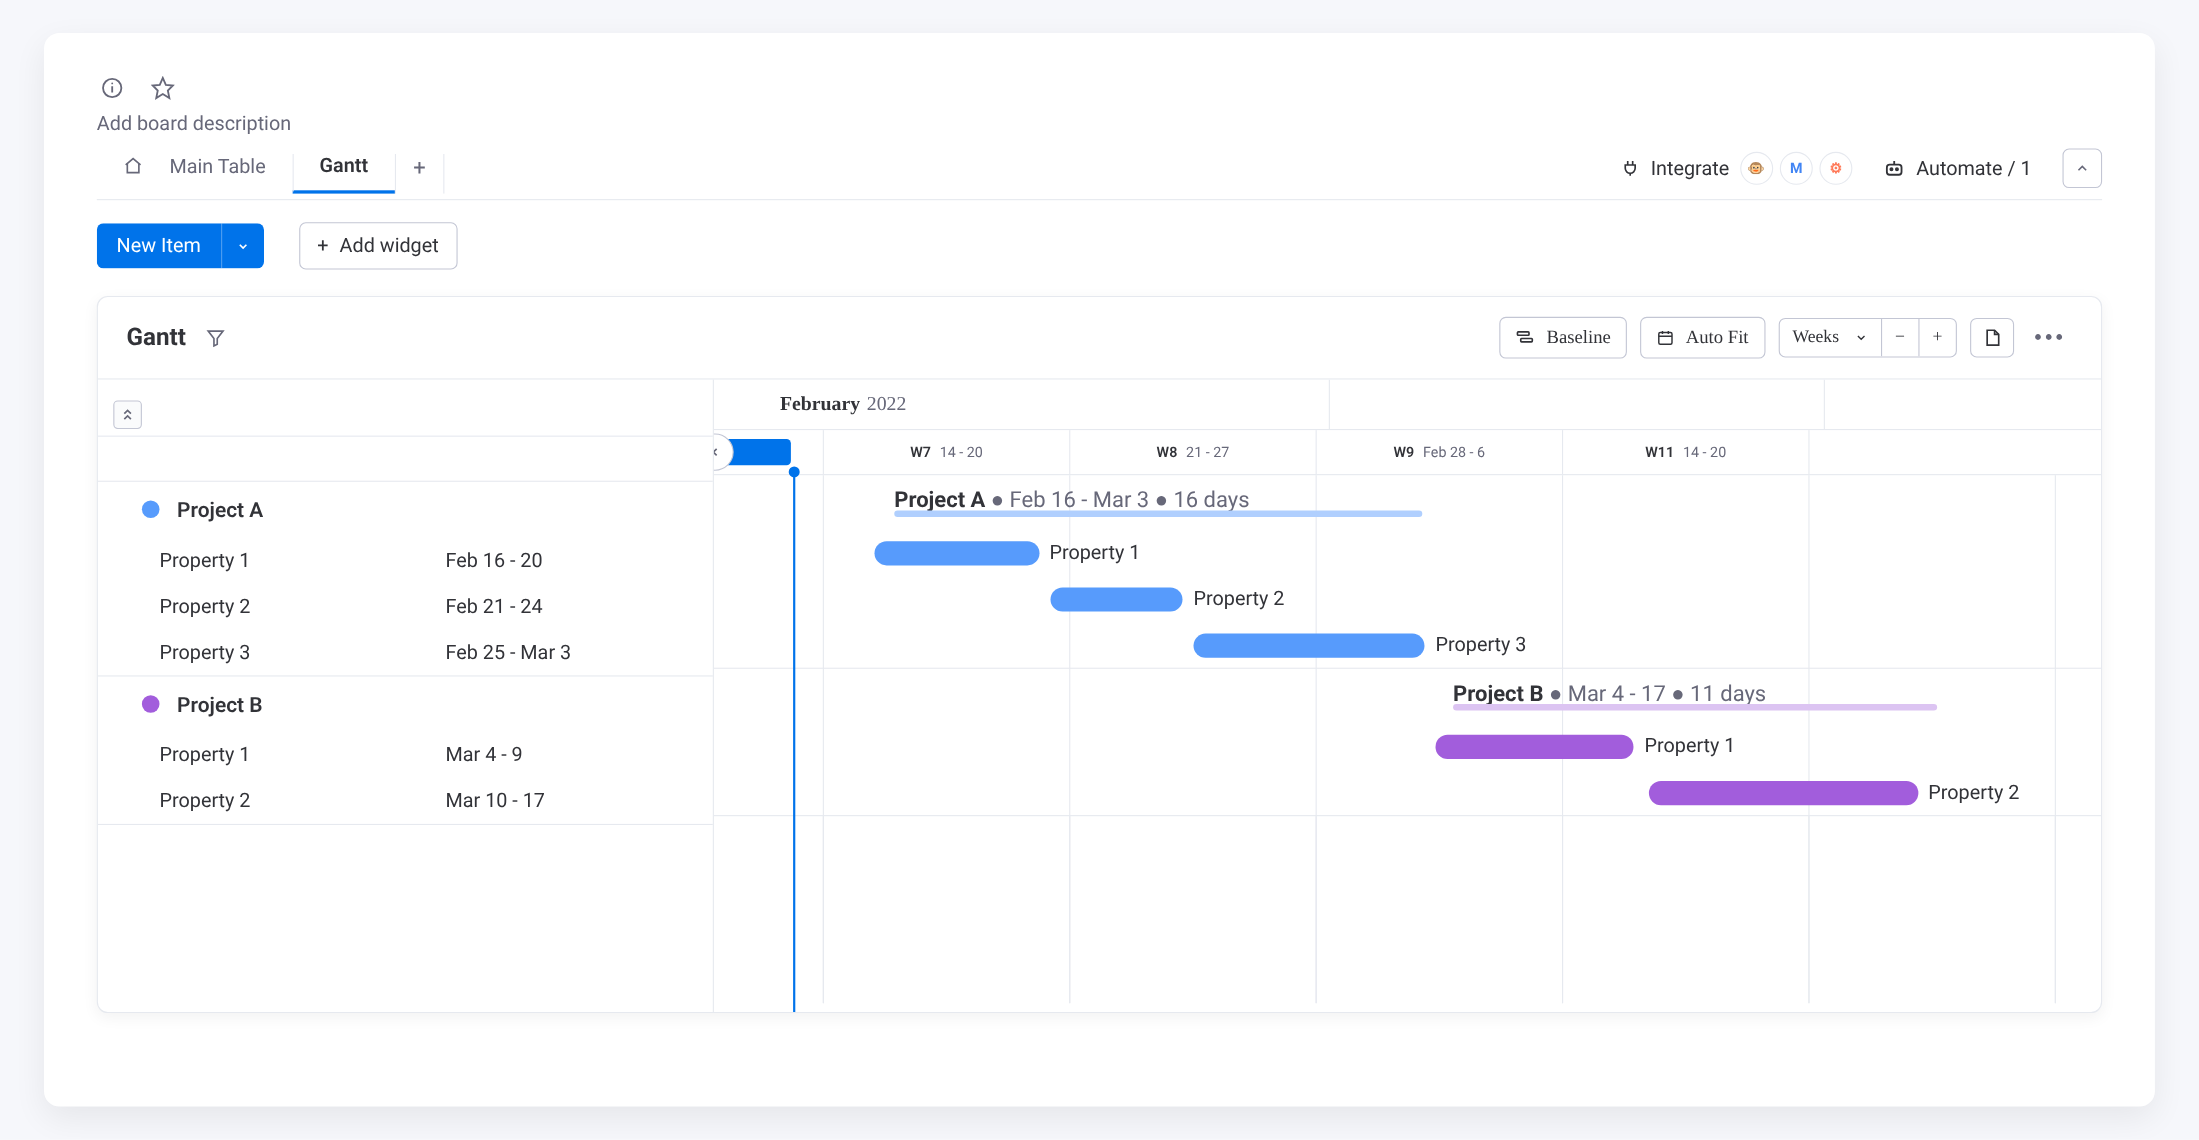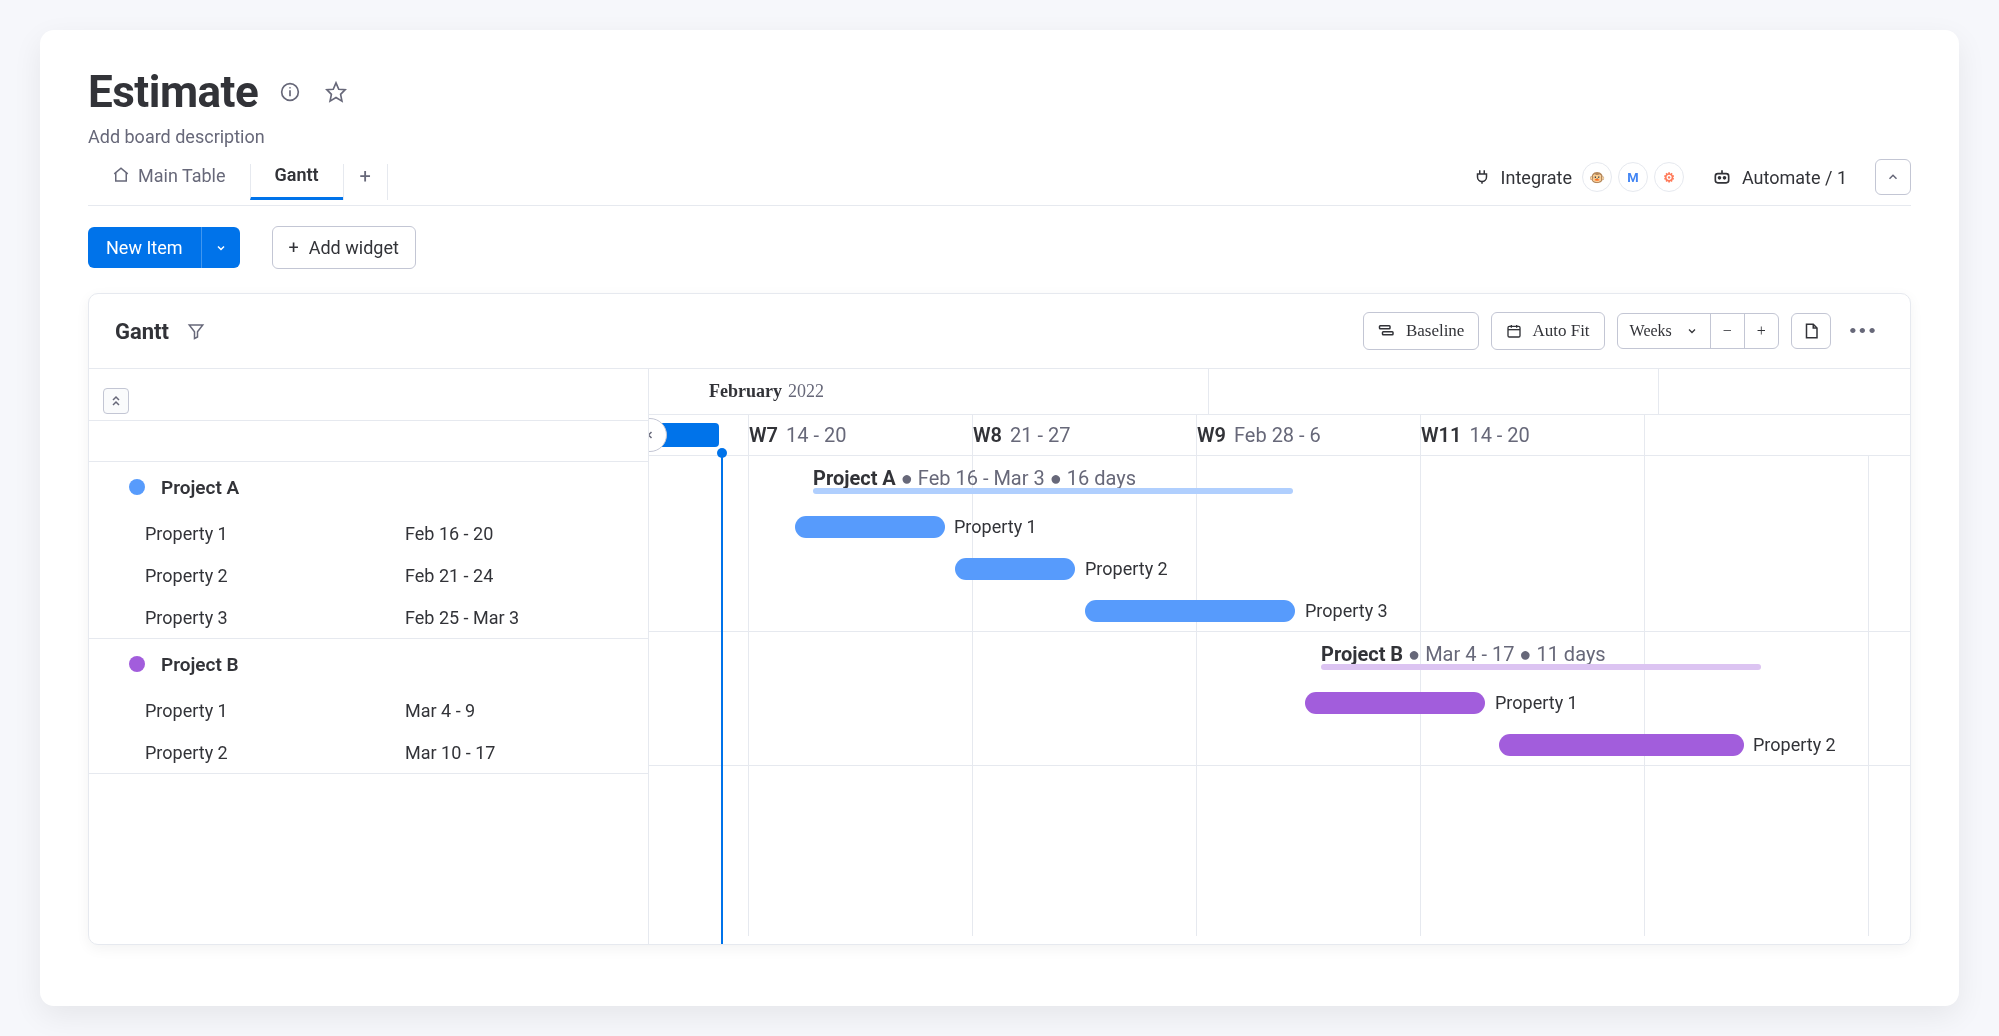--- a/index.html
+++ b/index.html
@@ -13,21 +13,21 @@
 
   
   .hdr{padding:0 48px;}
   .title-row{display:flex;align-items:center;gap:18px;}
   .board-title{font-size:44px;font-weight:700;letter-spacing:-.5px;margin:0;}
   .icon-btn{width:28px;height:28px;display:inline-flex;align-items:center;justify-content:center;color:var(--muted);}
   .desc{color:var(--muted);font-size:18px;margin:8px 0 12px 0;}
   .row{display:flex;align-items:center;}
   .tabs-row{justify-content:space-between;border-bottom:1px solid var(--border);}
   .tabs{display:flex;align-items:center;gap:0;}
-  .tab{display:flex;align-items:center;gap:8px;padding:0 24px 12px;font-size:18px;color:var(--muted);cursor:pointer;border-bottom:2px solid transparent;}
+  .tab{display:flex;align-items:center;gap:24px;padding:0 24px 12px;font-size:18px;color:var(--muted);cursor:pointer;border-bottom:2px solid transparent;}
   .tab.active{color:var(--text);font-weight:600;border-bottom:3px solid var(--blue-dark);}
   .tab svg{display:block;}
   .tab-add{padding:0 16px 12px;color:var(--muted);font-size:20px;cursor:pointer;border-left:1px solid var(--border);border-right:1px solid var(--border);}
   .right-actions{display:flex;align-items:center;gap:28px;padding-bottom:10px;}
   .int-item{display:flex;align-items:center;gap:10px;font-size:18px;color:var(--text);}
   .int-icons{display:flex;gap:6px;}
   .int-ico{width:28px;height:28px;border-radius:50%;border:1px solid var(--border);display:flex;align-items:center;justify-content:center;font-size:13px;background:#fff;}
   .caret-btn{width:34px;height:34px;border:1px solid var(--btn-border);border-radius:6px;display:flex;align-items:center;justify-content:center;color:var(--muted);}
 
   
@@ -67,21 +67,21 @@
   .task-row .tname{width:260px;}
   .task-row .tdate{color:var(--text);}
   .sep{height:0;border-top:1px solid var(--border);}
 
   
   .months{height:45px;display:grid;grid-template-columns:560px 450px 630px;border-bottom:1px solid var(--border);}
   .months .mcell{display:flex;align-items:center;justify-content:center;font-size:18px;color:var(--muted);border-right:1px solid var(--border);}
   .months .mcell:last-child{border-right:none;}
   .months .mcell b{color:var(--text);font-weight:700;margin-right:6px;}
   .weeks{height:40px;display:grid;grid-template-columns:100px 224px 224px 224px 224px 224px 420px;border-bottom:1px solid var(--border);position:relative;}
-  .weeks .wcell{font-size:20px;color:var(--muted);display:flex;align-items:center;border-right:1px solid var(--border);}
+  .weeks .wcell{font-size:13px;color:var(--muted);display:flex;align-items:center;justify-content:center;border-right:1px solid var(--border);}
   .weeks .wcell:first-child{justify-content:flex-start;padding-left:0;}
   .weeks .wcell b{color:var(--text);margin-right:8px;font-weight:600;}
   .weeks .wcell:last-child{border-right:none;}
   .pretask{position:absolute;left:0;top:8px;width:70px;height:24px;background:var(--blue-dark);border-radius:4px;}
   .weeks .chev{position:absolute;left:-16px;top:50%;transform:translateY(-50%);width:32px;height:32px;background:#fff;border:1px solid var(--btn-border);border-radius:50%;display:flex;align-items:center;justify-content:center;color:var(--muted);z-index:3;}
 
   
   .rows-area{position:relative;}
   .vgrid{position:absolute;inset:0;display:grid;grid-template-columns:100px 224px 224px 224px 224px 224px 420px;pointer-events:none;}
   .vgrid div{border-right:1px solid var(--border);} .vgrid div:last-child{border-right:none;}
@@ -103,21 +103,20 @@
   svg{display:block;}
 </style>
 </head>
 <body>
 
 <div class="stage">
   <div class="card">
 
     <div class="hdr">
       <div class="title-row">
-        <h1 class="board-title">Estimate</h1>
         <span class="icon-btn">
           <svg width="20" height="20" viewBox="0 0 24 24" fill="none" stroke="currentColor" stroke-width="2">
               <circle cx="12" cy="12" r="10"></circle>
               <line x1="12" y1="10" x2="12" y2="17"></line>
               <circle cx="12" cy="7" r="1" fill="currentColor" stroke="none"></circle>
             </svg>
         </span>
         <span class="icon-btn">
           <svg width="22" height="22" viewBox="0 0 24 24" fill="none" stroke="currentColor" stroke-width="1.8">
               <polygon points="12 2 15 9 22 9.5 17 14.5 18.5 22 12 18 5.5 22 7 14.5 2 9.5 9 9"></polygon>

